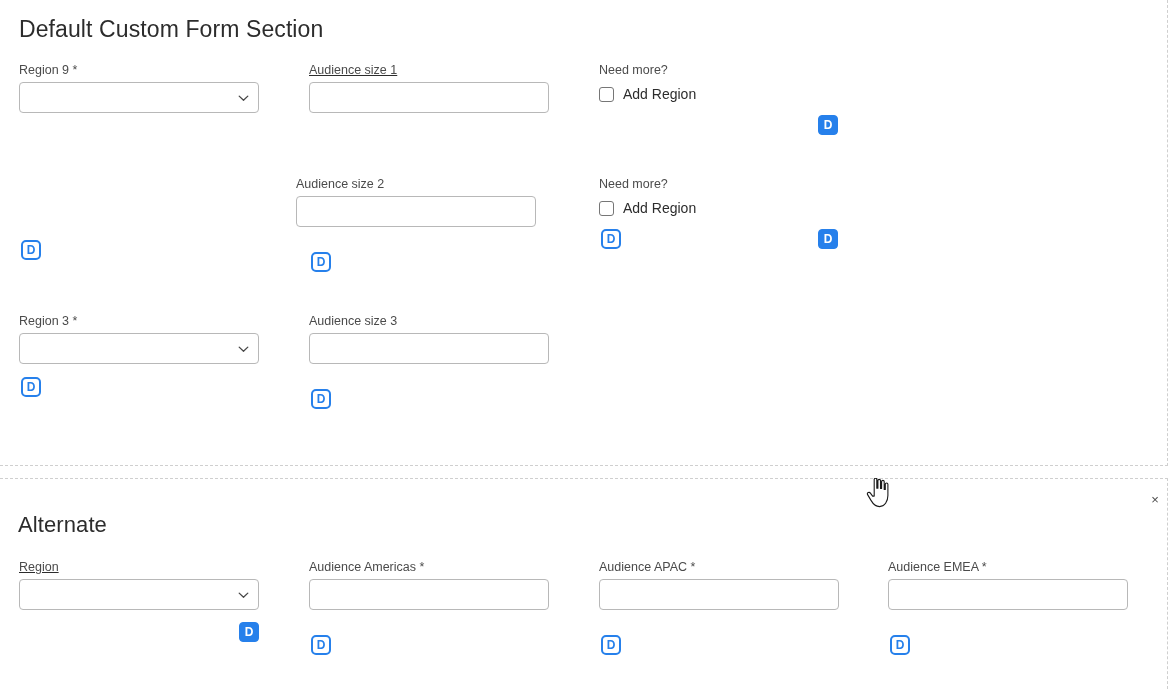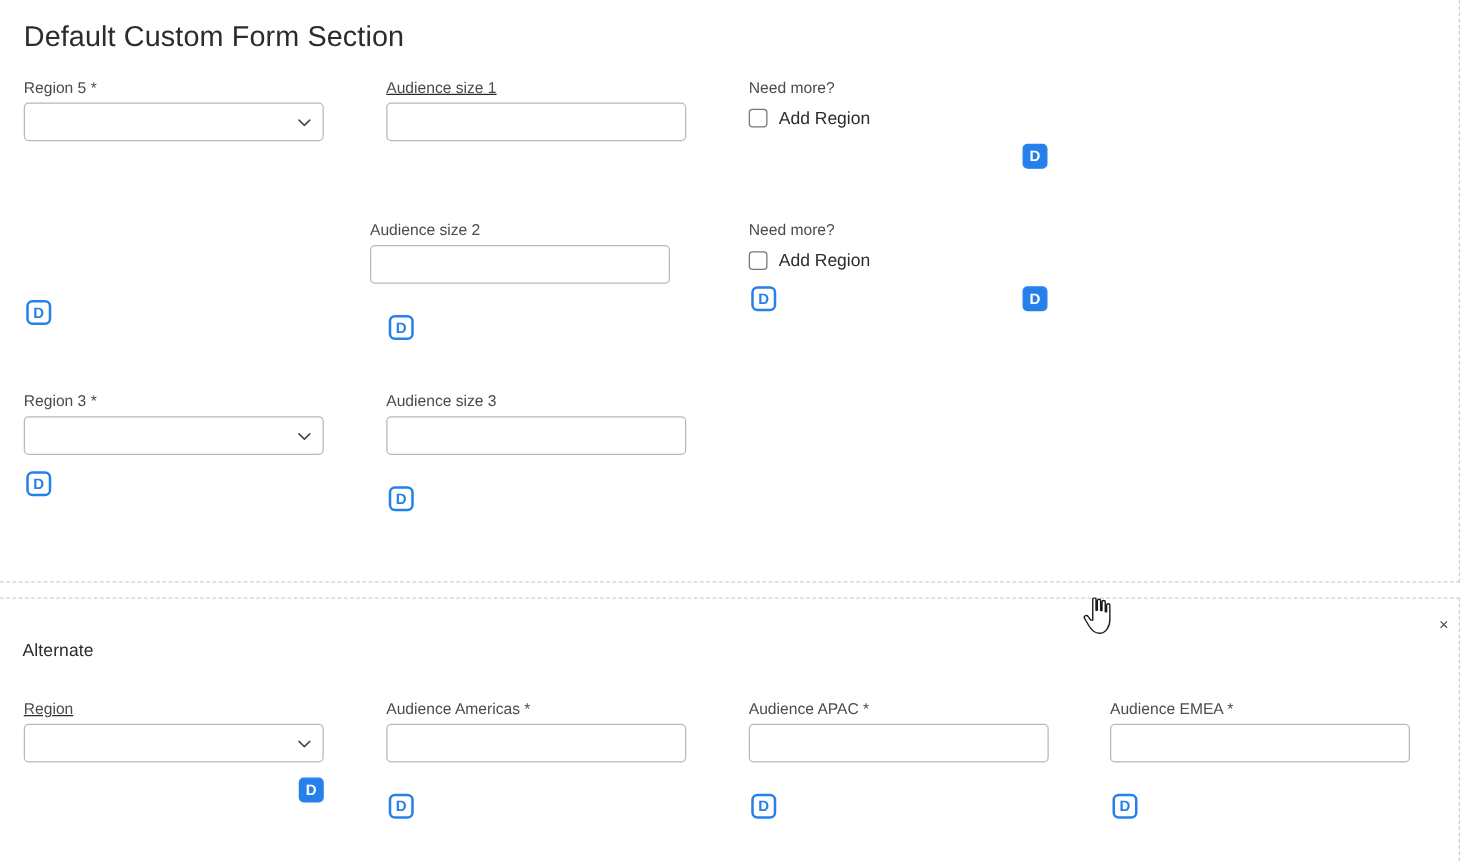--- a/index.html
+++ b/index.html
@@ -50,21 +50,21 @@
   
   .section-title {
     position: absolute;
     font-size: 23px;
     font-weight: 400;
     color: #2c2c2c;
     letter-spacing: 0.1px;
     white-space: nowrap;
   }
   .title-default { left: 19px; top: 16px; }
-  .title-alternate { left: 18px; top: 512px; font-size: 14px; }
+  .title-alternate { left: 18px; top: 512px; font-size: 22px; }
 
   
   .field {
     position: absolute;
   }
   .field-label {
     font-size: 12.5px;
     color: #4b4b4b;
     line-height: 14px;
     margin-bottom: 5px;
@@ -188,21 +188,21 @@
 </head>
 <body>
 
 <div class="page">
 
   <div class="section section-default"></div>
 
   <div class="section-title title-default">Default Custom Form Section</div>
 
   <div class="field" style="left:19px; top:63px; width:240px;">
-    <div class="field-label">Region 5 *</div>
+    <div class="field-label">Region 9 *</div>
     <div class="select-wrap">
       <input class="control" type="text" readonly="" value="" style="">
       <span class="chevron">
         <svg width="13" height="13" viewBox="0 0 13 13" fill="none" xmlns="http://www.w3.org/2000/svg">
           <path d="M2.2 4.6 L6.5 8.8 L10.8 4.6" stroke="#4b4b4b" stroke-width="1.3" fill="none" stroke-linecap="round" stroke-linejoin="round"></path>
         </svg>
       </span>
     </div>
   </div>
 

